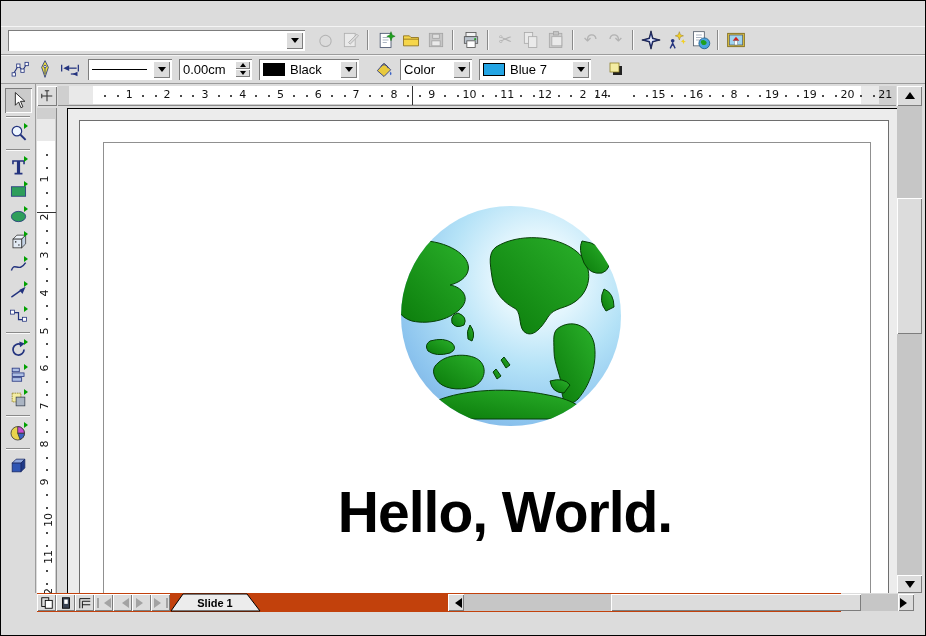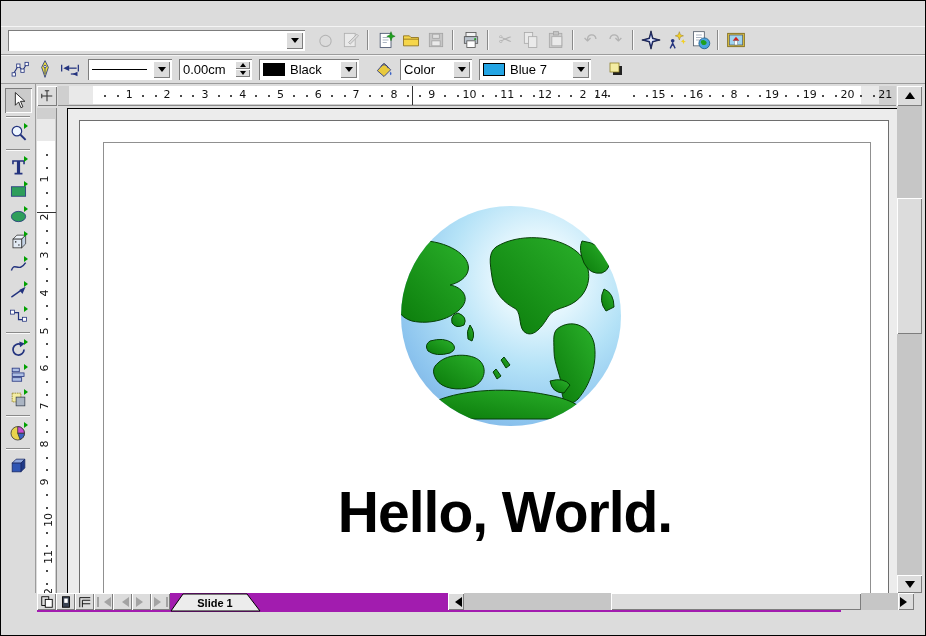--- a/index.html
+++ b/index.html
@@ -55,21 +55,21 @@
   .sbtn{position:absolute;width:25px;background:#dcdcdc;box-shadow:inset 1px 1px 0 #fff, inset -1px -1px 0 #7d7d7d;display:flex;align-items:center;justify-content:center;}
   .thumb{position:absolute;background:#dcdcdc;box-shadow:inset 1px 1px 0 #fff, inset -1px -1px 0 #7d7d7d;}
   .tri-u{width:0;height:0;border:5px solid transparent;border-bottom:7px solid #000;margin-bottom:6px;}
   .tri-d{width:0;height:0;border:5px solid transparent;border-top:7px solid #000;margin-top:6px;}
   .tri-l{width:0;height:0;border:5px solid transparent;border-right:7px solid #000;margin-right:6px;}
   .tri-r{width:0;height:0;border:5px solid transparent;border-left:7px solid #000;margin-left:6px;}
   .tri-l.dis{border-right-color:#a3a3a3;}
   .tri-r.dis{border-left-color:#a3a3a3;}
   .navbar2{width:2px;height:10px;background:#a3a3a3;}
   
-  #tabrow{left:36px;top:592px;width:804px;height:19px;background:#a21caf;display:flex;}
+  #tabrow{left:36px;top:592px;width:804px;height:19px;background:#c2410c;display:flex;align-items:center;}
   .sqbtn{width:19px;height:17px;background:#dcdcdc;box-shadow:inset 1px 1px 0 #fff, inset -1px -1px 0 #7d7d7d;display:flex;align-items:center;justify-content:center;flex:0 0 auto;}
   #hscroll{position:relative;height:17px;flex:0 0 auto;background:#c6c6c6;}
   
   #statusbar{left:0;top:612px;width:924px;height:22px;background:#dcdcdc;border-top:1px solid #f6f6f6;display:flex;align-items:center;}
   .scell{height:17px;box-shadow:inset 1px 1px 0 #7d7d7d, inset -1px -1px 0 #fff;display:flex;align-items:center;padding:0 5px;flex:0 0 auto;overflow:hidden;white-space:nowrap;}
   svg{display:block;}
   text{font-family:"Liberation Sans",sans-serif;}
 </style>
 </head>
 <body>

